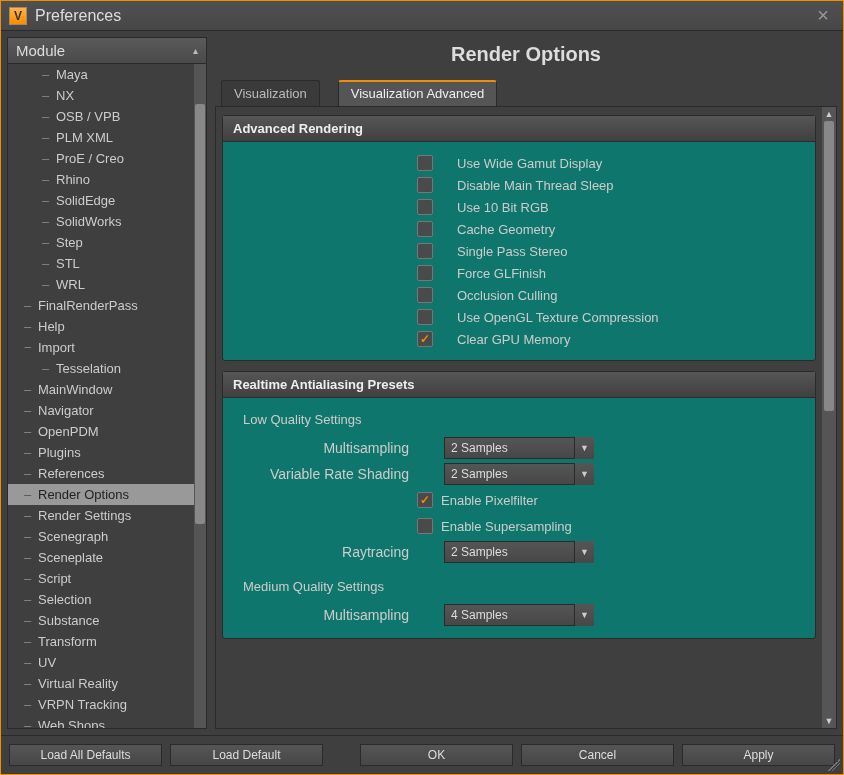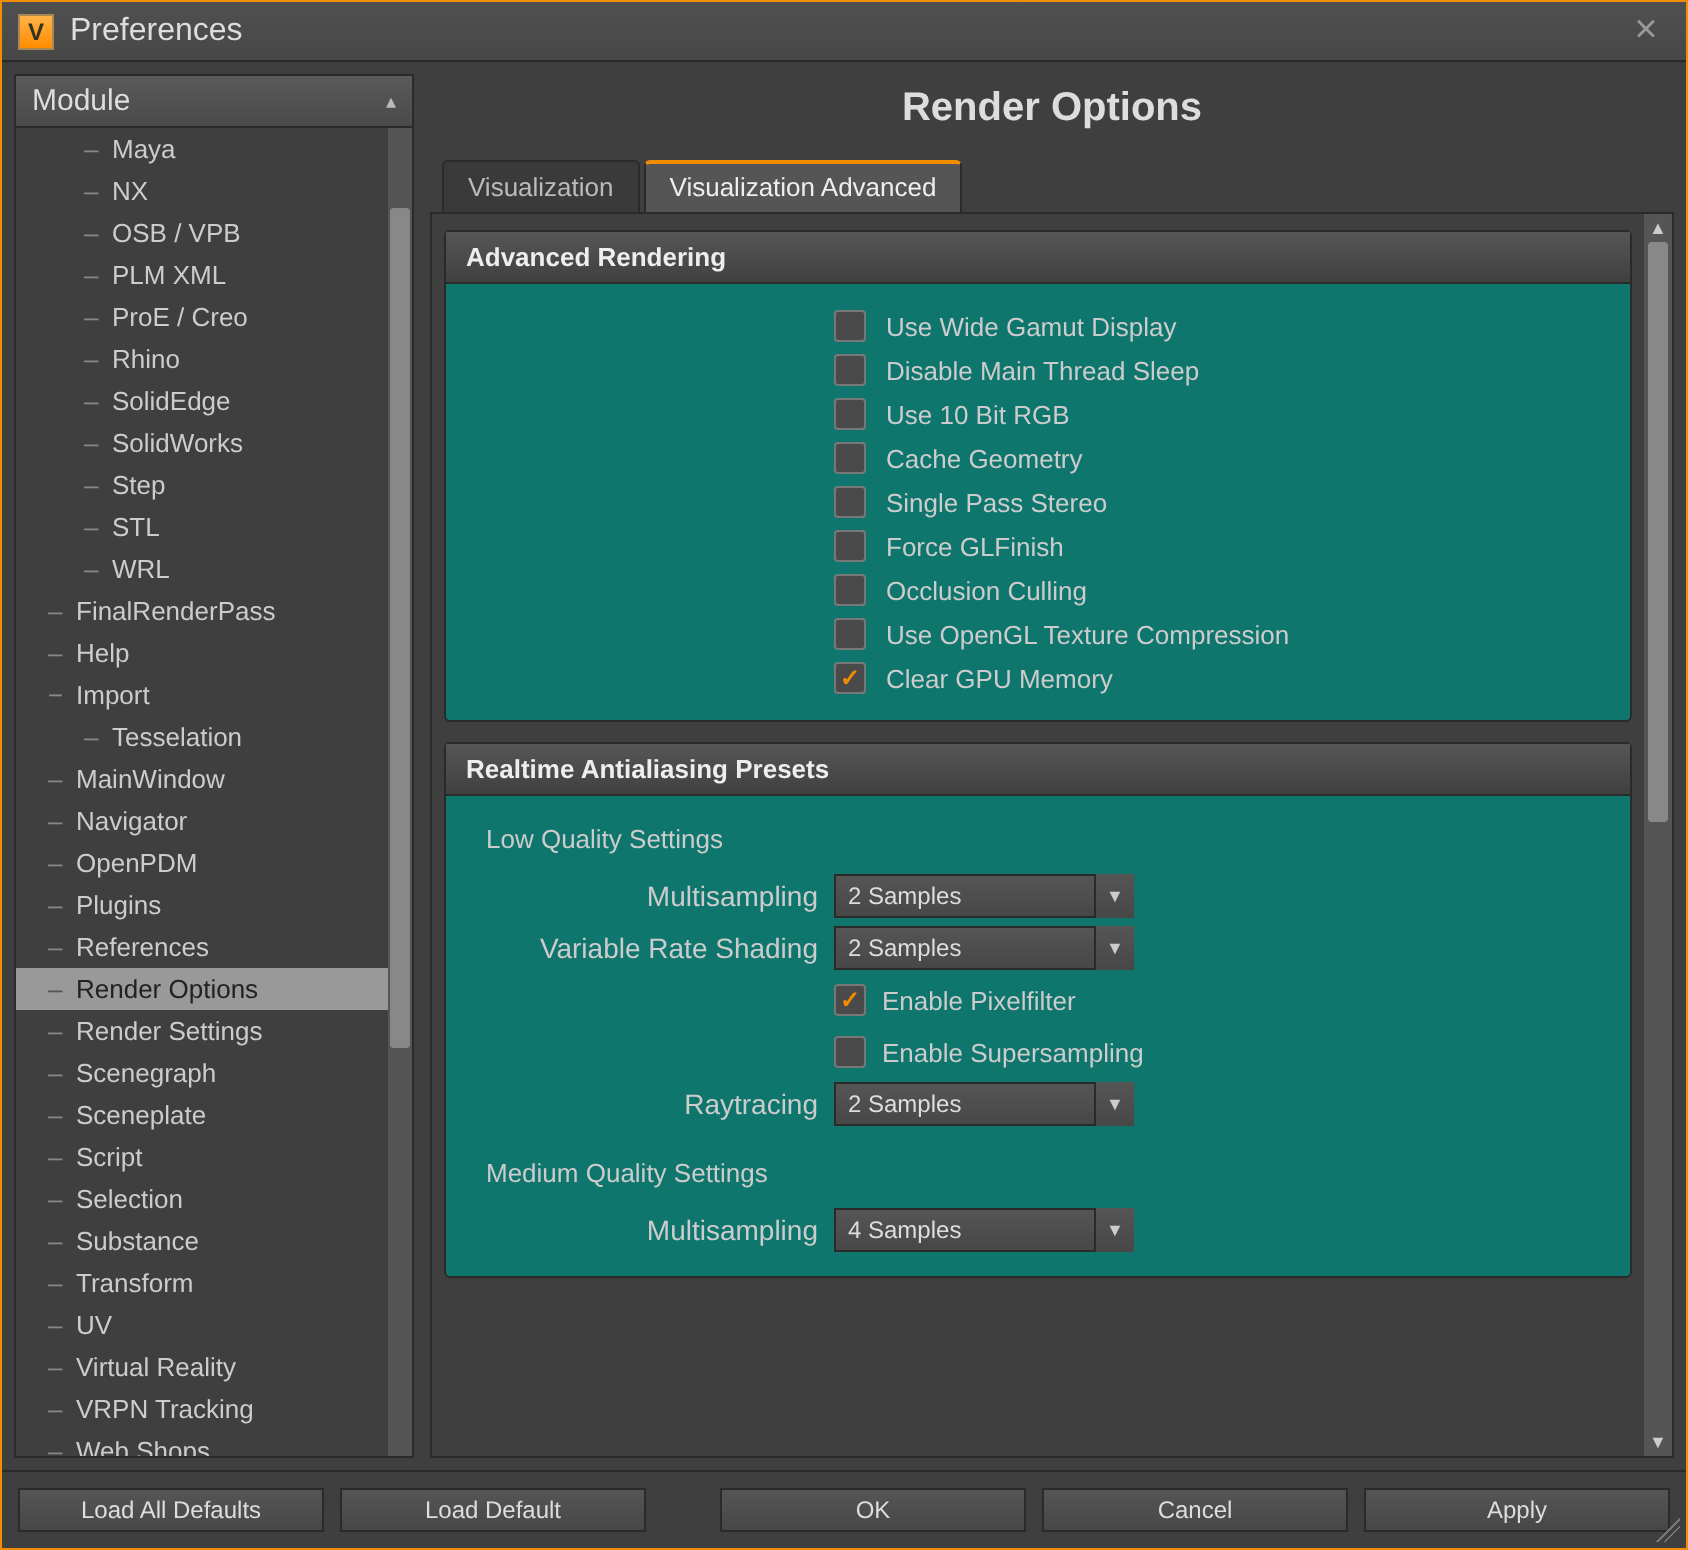--- a/index.html
+++ b/index.html
@@ -20,41 +20,41 @@
 .tree-scroll .thumb { position:absolute; left:1px; right:1px; top:40px; height:420px; background:#888; border-radius:2px;}
 .tree-item { padding: 1px 0 1px 48px; color:#ccc; white-space:nowrap; cursor:default; position:relative; font-size:13px; line-height:19px;}
 .tree-item.lvl1 { padding-left: 30px; }
 .tree-item .dash { position:absolute; left:34px; color:#888;}
 .tree-item.lvl1 .dash { left:16px; }
 .tree-item.selected { background:#999; color:#222; }
 .tree-item.selected .dash { color:#555;}
 
 .main { flex:1; display:flex; flex-direction:column; min-height:0;}
 .page-title { text-align:center; font-size:20px; font-weight:bold; color:#ddd; padding: 6px 0 14px 0;}
-.tabs { display:flex; padding-left:6px;}
+.tabs { display:flex; padding-left:6px;gap:16px;}
 .tab { padding:5px 12px; background:#3a3a3a; border:1px solid #2a2a2a; border-bottom:none; color:#bbb; font-size:13px; cursor:pointer; border-radius:3px 3px 0 0; margin-right:2px;}
 .tab.active { background:#555; color:#eee; border-top:2px solid #f28c00; padding-top:4px;}
 .content-wrap { flex:1; display:flex; border:1px solid #2a2a2a; background:#3f3f3f; min-height:0;}
 .content { flex:1; overflow:hidden; padding:8px 6px; display:flex; flex-direction:column; gap:10px;}
 .content-scroll { width:14px; background:#555; position:relative;}
 .content-scroll .up,.content-scroll .down{height:14px;display:flex;align-items:center;justify-content:center;color:#ccc;font-size:9px;}
 .content-scroll .track{position:absolute;top:14px;bottom:14px;left:0;right:0;}
 .content-scroll .thumb{position:absolute;left:2px;right:2px;top:0;height:290px;background:#888;border-radius:2px;}
 
 .group { border:1px solid #2a2a2a; border-radius:3px; background:#0f766e;}
 .group-header { background:linear-gradient(#565656,#404040); color:#eee; font-weight:bold; font-size:13px; padding:5px 10px; border-bottom:1px solid #2a2a2a;}
 .group-body { padding:10px 16px;}
 .row { display:flex; align-items:center; min-height:26px; gap:8px;}
 .row .label { width:170px; text-align:right; color:#ccc; font-size:14px;}
 .checkbox { width:16px; height:16px; border:1px solid #777; background:#4a4a4a; border-radius:2px; display:inline-flex; align-items:center; justify-content:center; color:#f28c00; font-size:12px;}
 .checkbox.checked::after { content:"✓"; color:#f28c00; font-weight:bold;}
-.check-row { display:flex; align-items:center; gap:10px; padding:3px 0;}
+.check-row { display:flex; align-items:center; gap:24px; padding:3px 0;}
 .check-col { margin-left:178px;}
 .section-label { color:#ccc; padding:4px 0 8px 4px; font-size:13px;}
-.combo-wrap { position:relative; width:150px;}
+.combo-wrap { position:relative; width:150px;margin-left:27px;}
 .combo-wrap .combo-box{height:22px;background:linear-gradient(#555,#474747);border:1px solid #2a2a2a;display:flex;align-items:center;padding:0 6px;color:#ddd;font-size:12px;}
 .combo-wrap .arrow{position:absolute;right:0;top:0;width:20px;height:22px;border-left:1px solid #2a2a2a;display:flex;align-items:center;justify-content:center;font-size:9px;color:#ccc;background:linear-gradient(#555,#474747);}
 
 .footer { display:flex; padding:8px; gap:8px; background:#3f3f3f; border-top:1px solid #2a2a2a; position:relative;}
 .btn { height:22px; background:linear-gradient(#555,#474747); border:1px solid #2a2a2a; color:#ddd; font-size:12px; padding:0 10px; cursor:pointer; display:flex;align-items:center;justify-content:center;}
 .btn.wide { width:153px;}
 .footer .spacer { flex:1; }
 .resize-grip { position:absolute; right:3px; bottom:3px; width:12px;height:12px; background:
   linear-gradient(135deg, transparent 50%, #777 50%, #777 55%, transparent 55%, transparent 65%, #777 65%, #777 70%, transparent 70%);}
 

